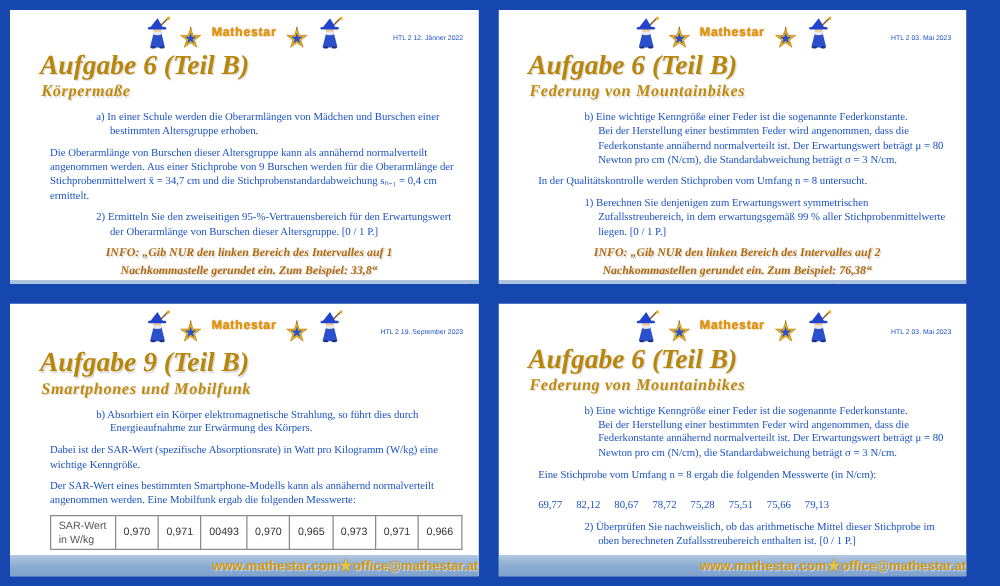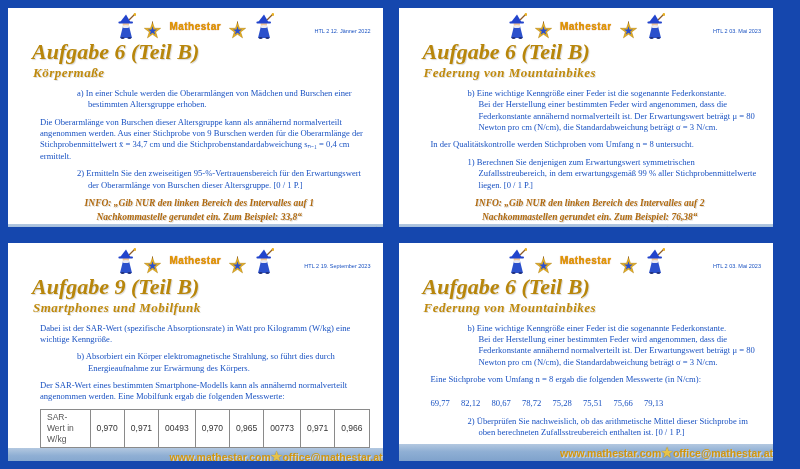--- a/index.html
+++ b/index.html
@@ -191,33 +191,33 @@
             <svg width="20" height="26" viewBox="0 0 20 26">
               <use href="#wizard"></use>
             </svg>
           </span>
       </span>
     </div>
     <div class="date">HTL 2 19. September 2023</div>
     <div class="title">Aufgabe 9 (Teil B)</div>
     <div class="subtitle">Smartphones und Mobilfunk</div>
     <div class="body">
+      <div class="para hang">b) Absorbiert ein Körper elektromagnetische Strahlung, so führt dies durch Energieaufnahme zur Erwärmung des Körpers.</div>
       <div class="para ind">Dabei ist der SAR-Wert (spezifische Absorptionsrate) in Watt pro Kilogramm (W/kg) eine wichtige Kenngröße.</div>
-      <div class="para hang">b) Absorbiert ein Körper elektromagnetische Strahlung, so führt dies durch Energieaufnahme zur Erwärmung des Körpers.</div>
       <div class="para ind">Der SAR-Wert eines bestimmten Smartphone-Modells kann als annähernd normalverteilt angenommen werden. Eine Mobilfunk ergab die folgenden Messwerte:</div>
       <table class="sar-table">
         <tbody>
             <tr>
           <td class="hdr">SAR-Wert in W/kg</td>
           <td>0,970</td>
           <td>0,971</td>
           <td>00493</td>
           <td>0,970</td>
           <td>0,965</td>
-          <td>00773</td>
+          <td>0,973</td>
           <td>0,971</td>
           <td>0,966</td>
         </tr>
       </tbody>
         </table>
     </div>
     <div class="footer">
       <a href="#">www.mathestar.com</a>
       <span class="footer-star">★</span>
       <a href="#">office@mathestar.at</a>

